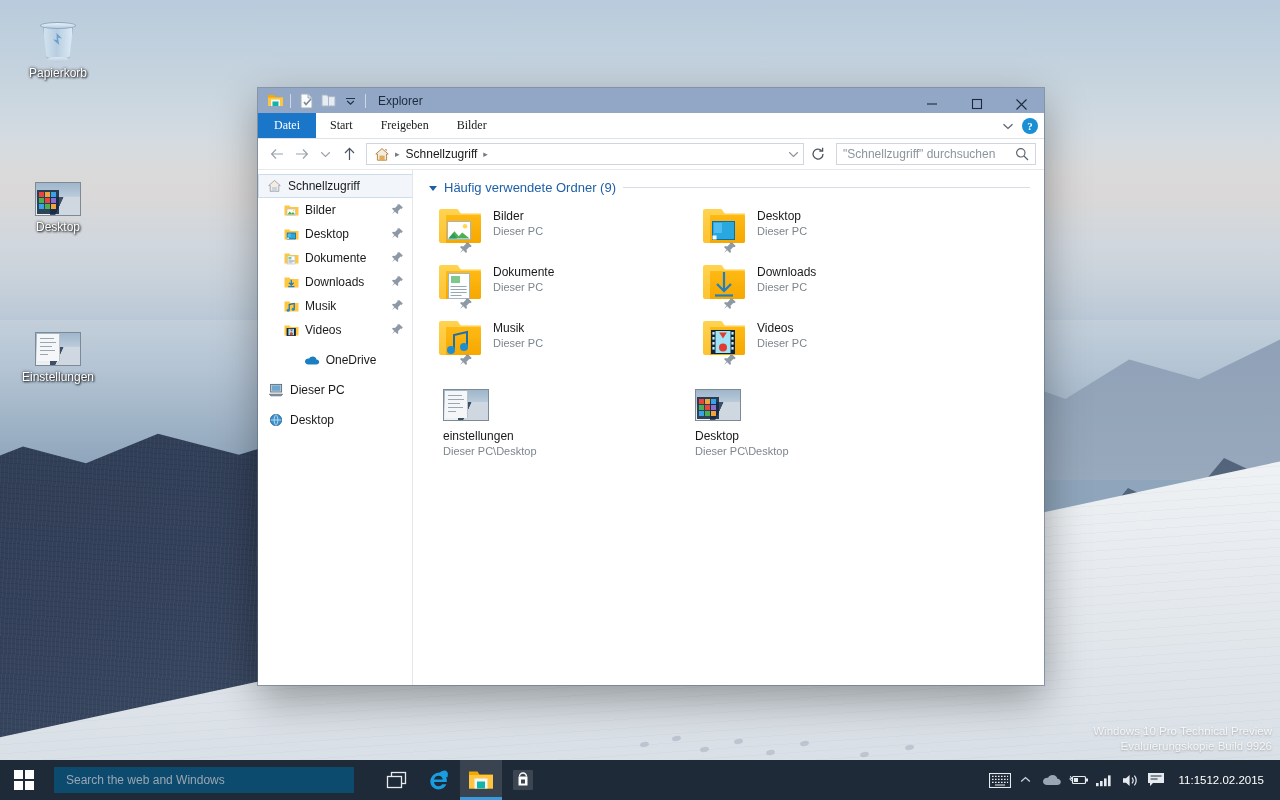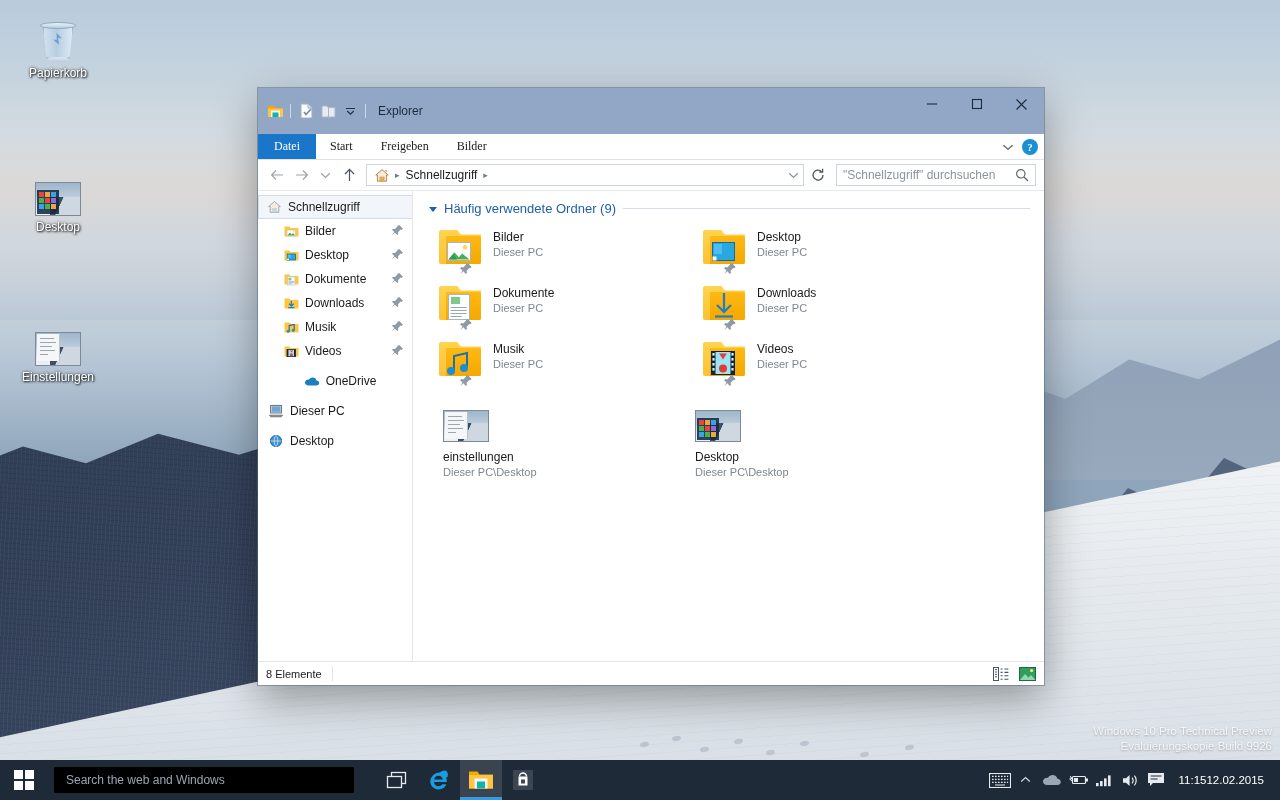--- a/index.html
+++ b/index.html
@@ -122,21 +122,21 @@
   #explorer {
     position: absolute; left: 258px; top: 88px; width: 786px; height: 597px;
     background: #fff;
     box-shadow: 0 0 0 1px rgba(90,110,135,.55), 0 14px 40px rgba(0,0,0,.35);
     display: flex; flex-direction: column;
     font-size: 12px; color: #000;
   }
 
   
   #titlebar {
-    height: 46px; background: #92a7c6; display: flex; align-items: center;
+    height: 25px; background: #92a7c6; display: flex; align-items: center;
     flex: none; position: relative;
   }
   #qat { display: flex; align-items: center; gap: 0; padding-left: 6px; height: 100%; }
   .qat-btn { width: 22px; height: 22px; display:flex; align-items:center; justify-content:center; }
   .qat-sep { width: 1px; height: 14px; background: rgba(255,255,255,.55); margin: 0 4px; }
   #win-title { margin-left: 8px; font-size: 12px; color: #1b2a3d; }
   #winbtns { position: absolute; right: 0; top: 0; height: 32px; display: flex; }
   .winbtn { width: 45px; height: 32px; display: flex; align-items: center; justify-content: center; }
 
   
@@ -239,21 +239,21 @@
 
   
   #taskbar {
     position: absolute; left: 0; bottom: 0; width: 1280px; height: 40px;
     background: #1f2a38; display: flex; align-items: center; z-index: 50;
   }
   #startbtn { width: 48px; height: 40px; display: flex; align-items: center; justify-content: center; }
   .winlogo { width: 20px; height: 20px; display: grid; grid-template-columns: 9px 9px; grid-template-rows: 9px 9px; gap: 2px; }
   .winlogo i { background: #fff; display: block; }
   #tb-search {
-    width: 300px; height: 26px; background: #000000; margin-left: 6px;
+    width: 300px; height: 26px; background: #0c4a6e; margin-left: 6px;
     display: flex; align-items: center; padding: 0 12px;
   }
   #tb-search .ph { font-size: 12px; color: #9aa6b3; }
   #tb-apps { display: flex; align-items: center; margin-left: 22px; height: 40px; }
   .tb-btn { width: 42px; height: 40px; display: flex; align-items: center; justify-content: center; position: relative; }
   .tb-btn.active { background: rgba(255,255,255,.12); }
   .tb-btn.active::after {
     content: ""; position: absolute; left: 0; bottom: 0; width: 42px; height: 3px; background: #3a9ade;
   }
   #tray { position: absolute; right: 0; height: 40px; display: flex; align-items: center; padding-right: 8px; gap: 0; }
@@ -815,36 +815,20 @@
                 </div>
               </div>
             </div>
             <div class="file-name">Desktop</div>
             <div class="file-sub">Dieser PC\Desktop</div>
           </div>
         </div>
       </div>
     </div>
 
-    <div id="statusbar">
-      <span id="status-text">8 Elemente</span>
-      <span id="status-div"></span>
-      <div id="viewbtns">
-        <svg width="16" height="14" viewBox="0 0 16 14">
-          <rect x="0.5" y="0.5" width="5" height="13" fill="none" stroke="#4a5560"></rect>
-          <path d="M2 2.6h2M2 5h2M2 7.4h2M2 9.8h2" stroke="#4a5560" stroke-width="1"></path>
-          <path d="M7.6 2h2M11.4 2h4M7.6 5.4h2M11.4 5.4h4M7.6 8.8h2M11.4 8.8h4M7.6 12.2h2M11.4 12.2h4" stroke="#4a5560" stroke-width="1.1"></path>
-        </svg>
-        <svg width="17" height="14" viewBox="0 0 17 14">
-          <rect x="0.5" y="0.5" width="16" height="13" fill="#2f9e5e" stroke="#1d6b40"></rect>
-          <path d="M1 13l5-6 3.4 3.6L12 8l4.4 5z" fill="#8fd9a8"></path>
-          <circle cx="12.6" cy="3.6" r="1.6" fill="#ffe27a"></circle>
-        </svg>
-      </div>
-    </div>
   </div>
 </div>
 
 <div id="taskbar">
   <div id="startbtn">
     <div class="winlogo">
       <i></i>
         <i></i>
         <i></i>
         <i></i>

